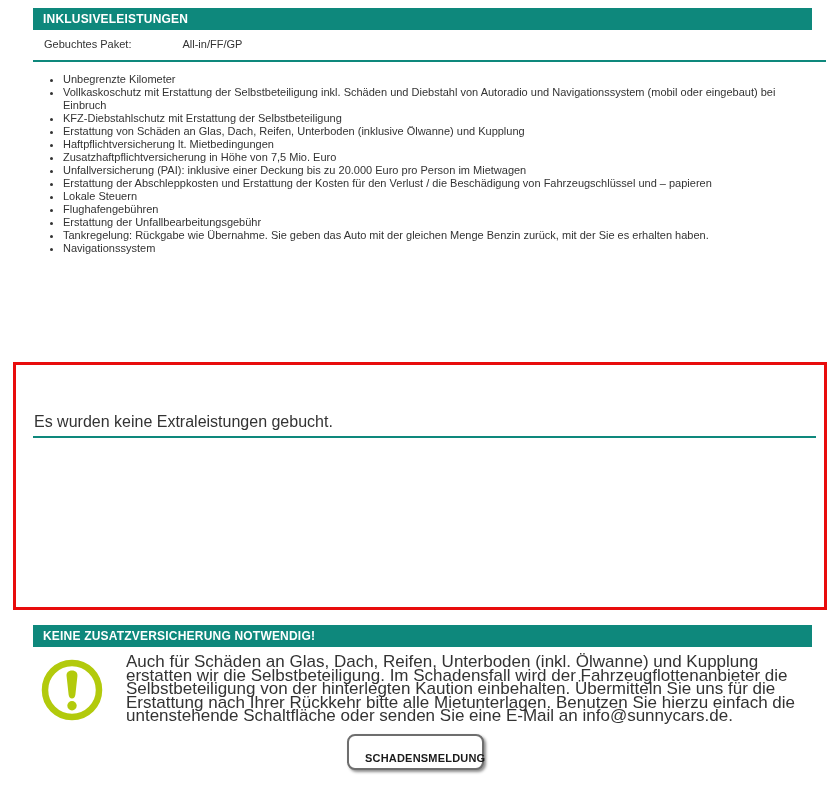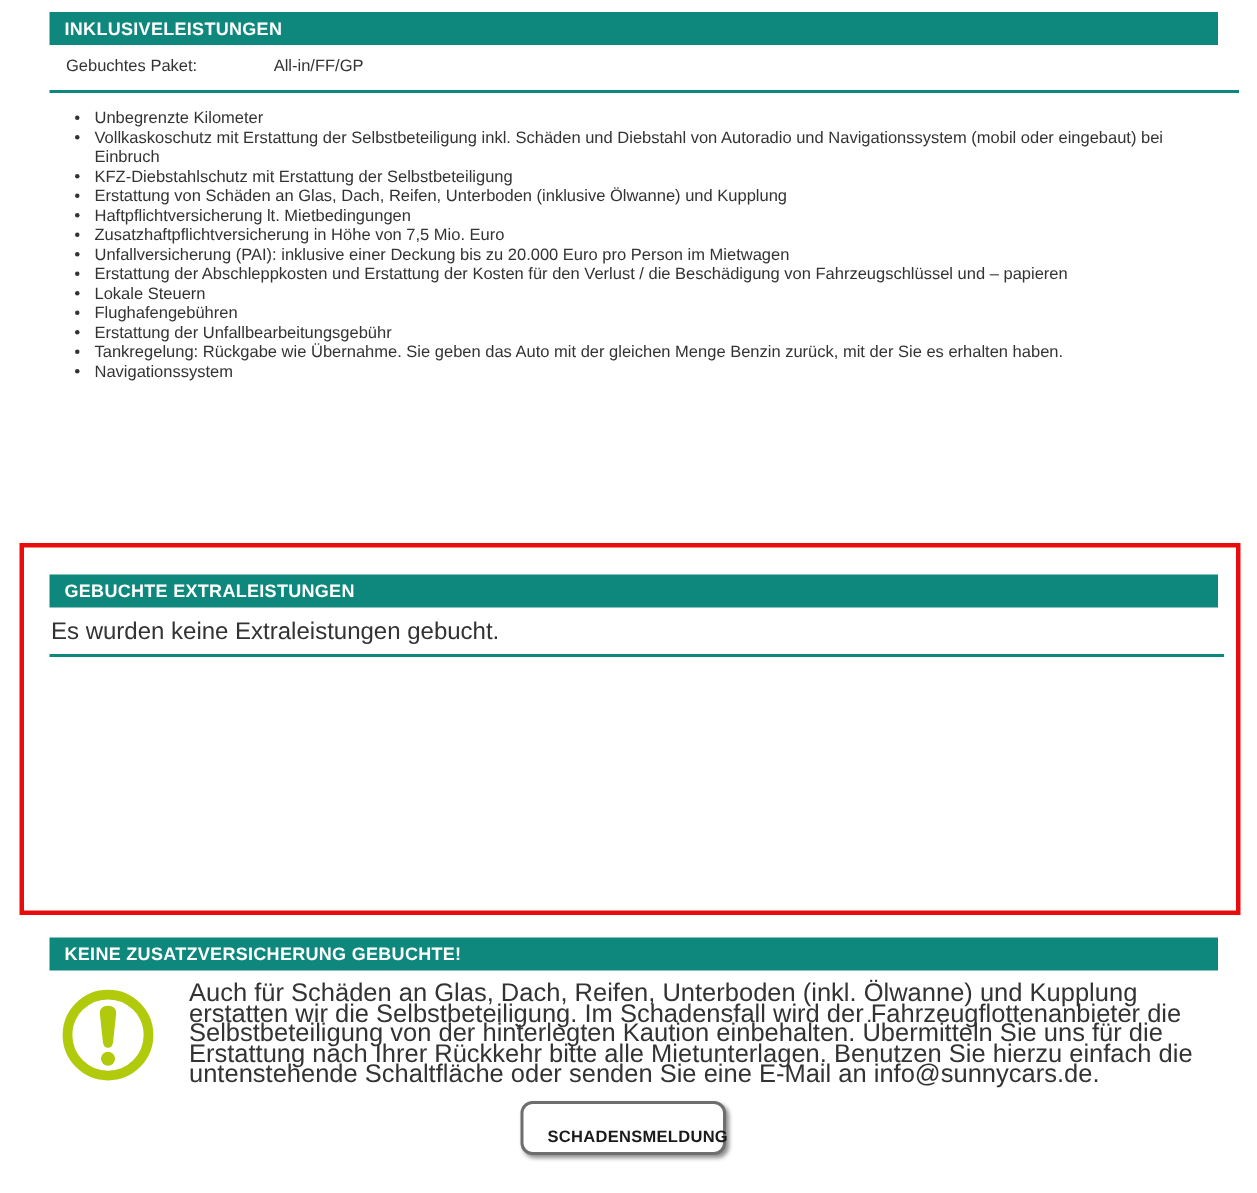--- a/index.html
+++ b/index.html
@@ -110,28 +110,25 @@
         <li>Erstattung der Abschleppkosten und Erstattung der Kosten für den Verlust / die Beschädigung von Fahrzeugschlüssel und – papieren</li>
         <li>Lokale Steuern</li>
         <li>Flughafengebühren</li>
         <li>Erstattung der Unfallbearbeitungsgebühr</li>
         <li>Tankregelung: Rückgabe wie Übernahme. Sie geben das Auto mit der gleichen Menge Benzin zurück, mit der Sie es erhalten haben.</li>
         <li>Navigationssystem</li>
       </ul>
   </div>
 
   <div id="highlight-box">
-    <div class="section-header" id="hdr-extras">
-      <span>GEBUCHTE EXTRALEISTUNGEN</span>
-    </div>
     <div id="extras-message">Es wurden keine Extraleistungen gebucht.</div>
   </div>
 
   <div class="section-header" id="hdr-insurance">
-    <span>KEINE ZUSATZVERSICHERUNG GEBUCHTE!</span>
+    <span>KEINE ZUSATZVERSICHERUNG NOTWENDIG!</span>
   </div>
 
   <svg id="warning-icon" viewBox="0 0 64 64">
     <circle class="warn-ring" cx="32" cy="32" r="27"></circle>
     <path class="warn-mark" d="M32 12.5 C35.8 12.5 37.8 14.8 37.4 18.2 L35.4 36.6 C35.1 39.2 33.9 40.5 32 40.5 C30.1 40.5 28.9 39.2 28.6 36.6 L26.6 18.2 C26.2 14.8 28.2 12.5 32 12.5 Z"></path>
     <circle class="warn-mark" cx="32" cy="47.8" r="4.7"></circle>
   </svg>
 
   <div id="notice">Auch für Schäden an Glas, Dach, Reifen, Unterboden (inkl. Ölwanne) und Kupplung erstatten wir die Selbstbeteiligung. Im Schadensfall wird der Fahrzeugflottenanbieter die Selbstbeteiligung von der hinterlegten Kaution einbehalten. Übermitteln Sie uns für die Erstattung nach Ihrer Rückkehr bitte alle Mietunterlagen. Benutzen Sie hierzu einfach die untenstehende Schaltfläche oder senden Sie eine E-Mail an info@sunnycars.de.</div>
 

